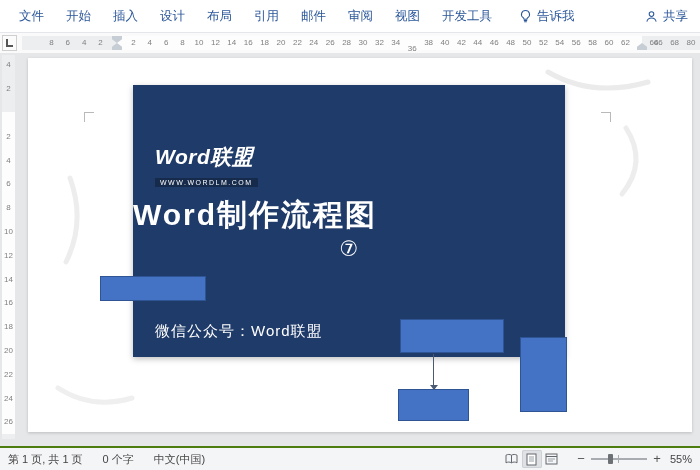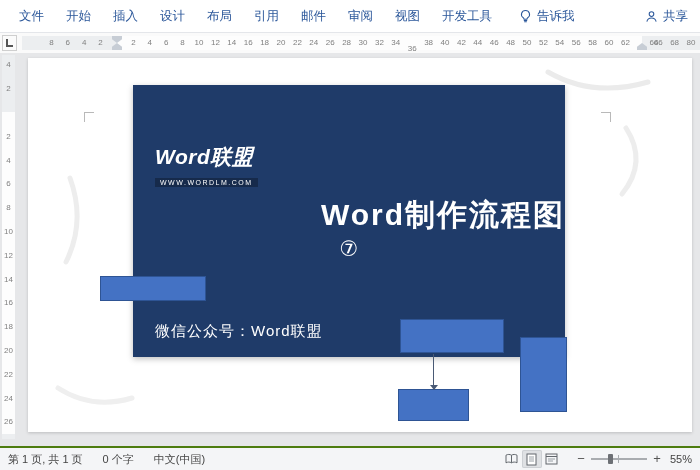--- a/index.html
+++ b/index.html
@@ -64,21 +64,21 @@
     position:absolute;left:105px;top:27px;width:432px;height:272px;z-index:1;
     background:var(--navy,#1f3b69);box-shadow:0 2px 6px rgba(0,0,0,.25);
   }
   .logo{position:absolute;left:22px;top:14px;color:#fff;}
   .logo-text{font-size:21px;font-weight:bold;font-style:italic;letter-spacing:.5px;margin-top:44px;}
   .logo-sub{
     display:inline-block;margin-top:2px;font-size:7px;letter-spacing:1.5px;color:#fff;
     background:rgba(0,0,0,.28);padding:1px 5px;text-transform:uppercase;
   }
   .card-title{
-    position:absolute;left:0;top:110px;width:100%;text-align:right;color:#fff;
+    position:absolute;left:0;top:110px;width:100%;text-align:left;color:#fff;
     font-size:30px;font-weight:bold;letter-spacing:2px;
   }
   .card-number{position:absolute;left:0;top:152px;width:100%;text-align:center;color:#fff;font-size:21px;}
   .card-footer{position:absolute;left:22px;bottom:16px;color:#fff;font-size:15px;letter-spacing:1px;}
 
   
   .fshape{
     position:absolute;z-index:2;background:var(--shape,#4472c4);
     border:1px solid var(--shape-border,#2e5494);box-sizing:border-box;
   }

